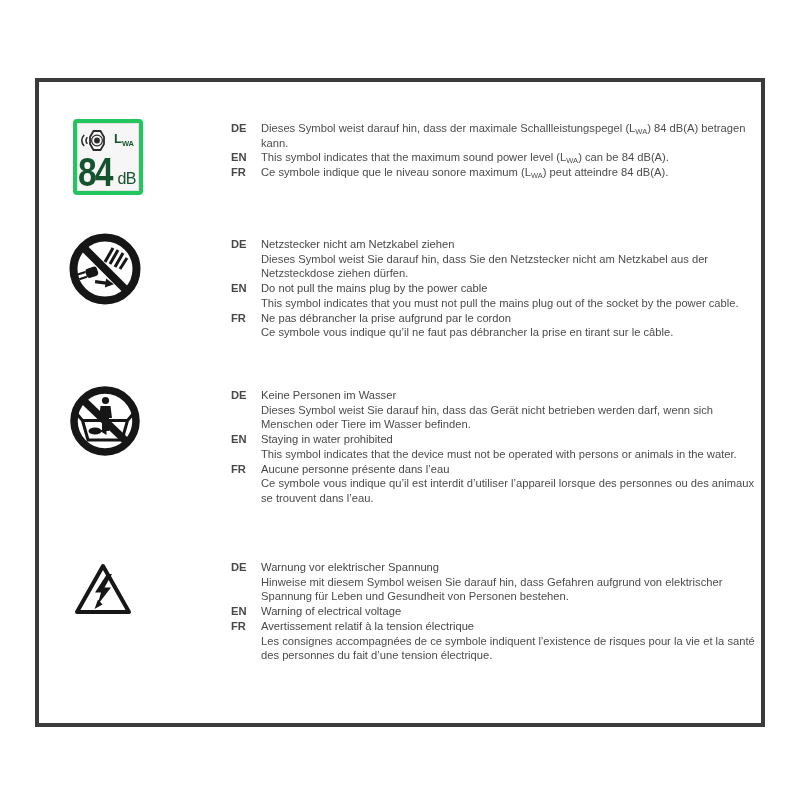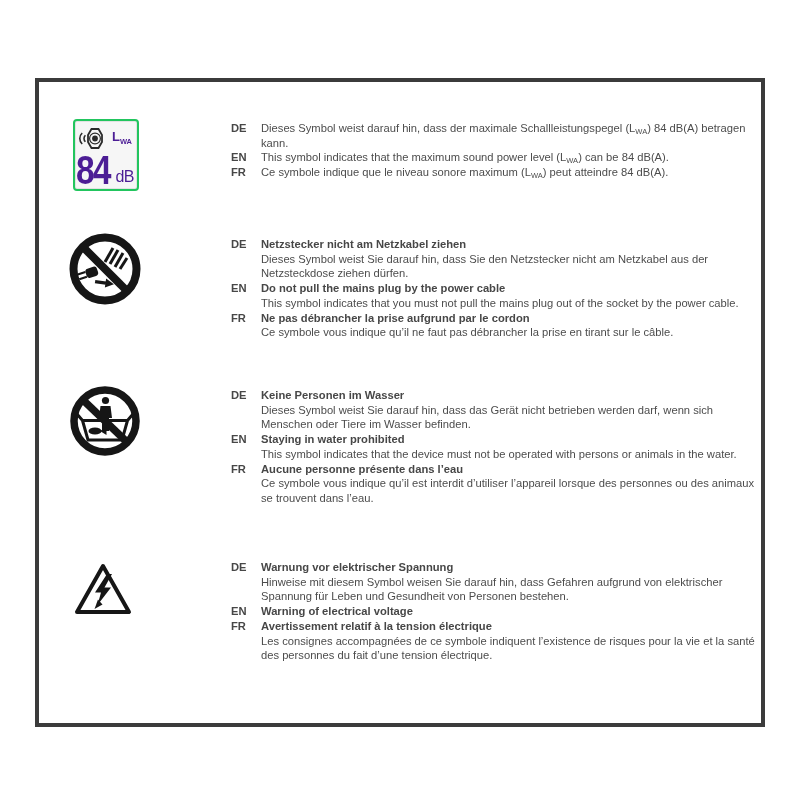--- a/index.html
+++ b/index.html
@@ -10,24 +10,24 @@
   .row1{top:39px;} .row2{top:155px;} .row3{top:306px;} .row4{top:478px;}
   .sym{position:absolute;}
   .row1 .sym{left:34px;top:-2px;}
   .row2 .sym{left:30px;top:-4px;}
   .row3 .sym{left:29px;top:-3px;}
   .row4 .sym{left:34px;top:1px;}
   .tblock{position:absolute;left:192px;top:0;width:526px;color:#4c4c4c;font-size:11.2px;line-height:14.7px;}
   .entry{display:flex;}
   .lang{flex:0 0 30px;font-weight:700;color:#474747;}
   .content{flex:0 1 496px;max-width:496px;}
-  .heading{font-weight:700;color:#474747;}
+  .heading{font-weight:400;color:#474747;}
   sub.lwa{font-size:7.5px;vertical-align:-2px;line-height:0;}
   
-  .db-box{position:relative;width:62px;height:68px;background:#f6f6f6;border:2px solid #22c55e;border-radius:4px;box-shadow:inset 0 0 0 1px #e2e2e2;color:#4c1d95;}
+  .db-box{position:relative;width:62px;height:68px;background:#f6f6f6;border:4px solid #22c55e;border-radius:4px;box-shadow:inset 0 0 0 1px #e2e2e2;color:#14532d;}
   .db-box .spk{position:absolute;left:3px;top:5px;}
   .db-box .lwa-txt{position:absolute;right:5px;top:8px;font-size:13px;font-weight:600;}
   .db-box .lwa-txt sub{font-size:7.5px;vertical-align:-2.5px;}
   .db-box .big{position:absolute;left:1px;bottom:-1px;font-size:41px;font-weight:700;letter-spacing:-2.5px;transform:scaleX(.82);transform-origin:left bottom;line-height:40px;}
   .db-box .unit{position:absolute;right:3px;bottom:3px;font-size:16px;font-weight:400;letter-spacing:-.5px;}
 </style>
 </head>
 <body>
 
 <div class="canvas">

